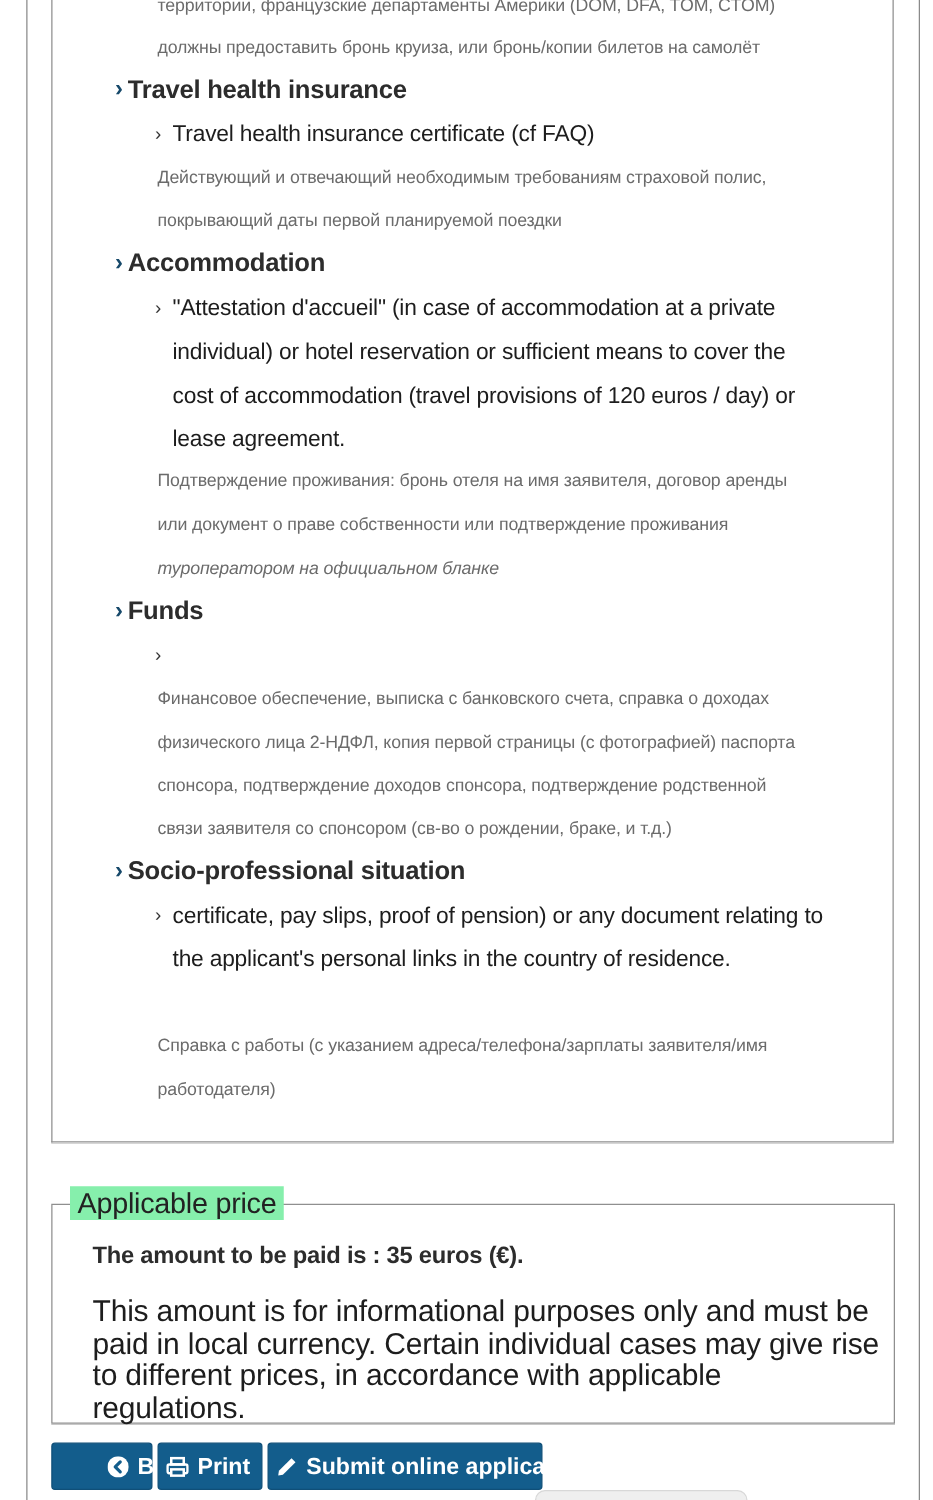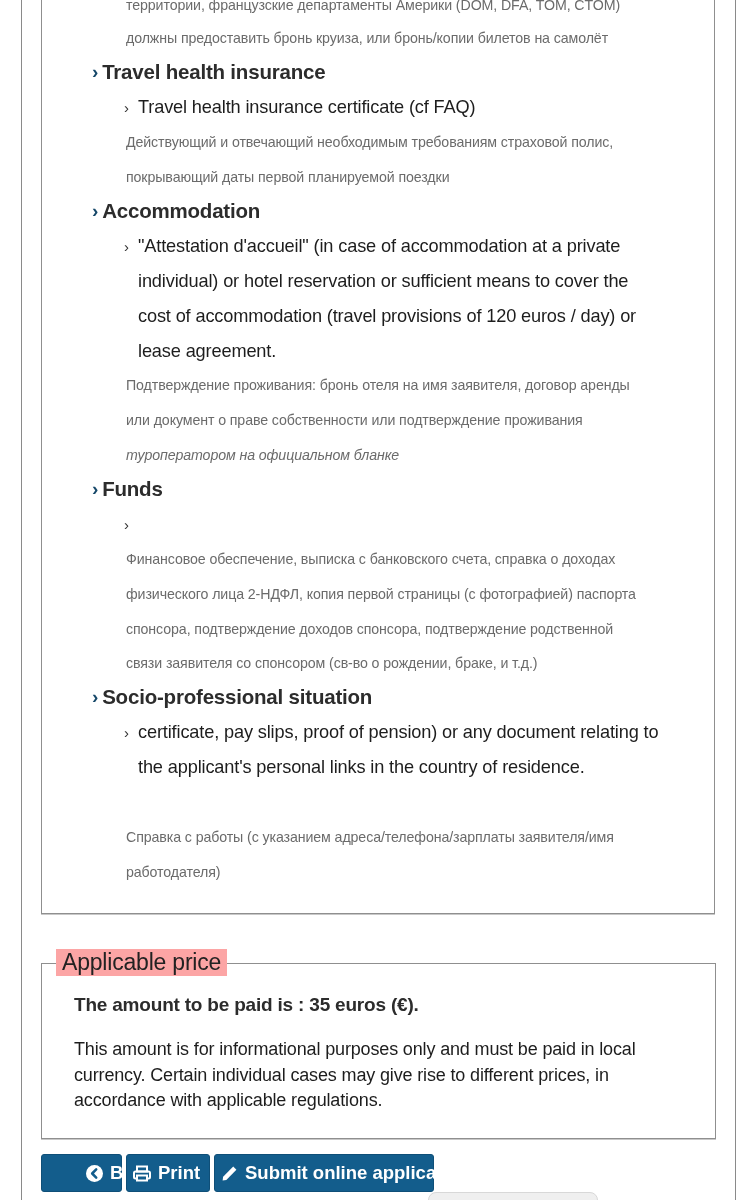--- a/index.html
+++ b/index.html
@@ -33,29 +33,29 @@
   .ru {
     position: absolute; left: 126px; width: 580px; font-size: 14.2px; line-height: 35px;
     color: #6b6b6b; letter-spacing: -0.1px;
   }
   .price-box {
     position: absolute; left: 41px; top: 963px; width: 675px; height: 176px;
     border: 1px solid #8f8f8f; border-top: 1px solid #8f8f8f; box-sizing: border-box;
     box-shadow: 0 1px 0 #c8c8c8;
   }
   .price-legend {
-    position: absolute; left: 56px; top: 949px; background: #fca5a5; padding: 0 6px;
+    position: absolute; left: 56px; top: 949px; background: #86efac; padding: 0 6px;
     font-size: 23px; color: #222; letter-spacing: -0.2px;
   }
   .price-amount {
     position: absolute; left: 74px; top: 994px; font-weight: bold; font-size: 19px; color: #2c2c2c;
     letter-spacing: -0.2px;
   }
   .price-note {
-    position: absolute; left: 74px; top: 1037px; width: 630px; font-size: 18px; line-height: 25.5px; color: #1d1d1d;
+    position: absolute; left: 74px; top: 1037px; width: 630px; font-size: 24px; line-height: 25.5px; color: #1d1d1d;
     letter-spacing: -0.15px;
   }
   .btn {
     position: absolute; top: 1154px; height: 38px; background: #135d8c; color: #fff;
     border-radius: 3px; font-weight: bold; font-size: 18.5px; display: flex; align-items: center;
     padding: 0 6px; box-sizing: border-box; white-space: nowrap; border: 1px solid #0f4f78;
   }
   .btn svg { margin-right: 7px; flex-shrink: 0; }
   .bottom-pill {
     position: absolute; left: 428px; top: 1192px; width: 168px; height: 20px;

